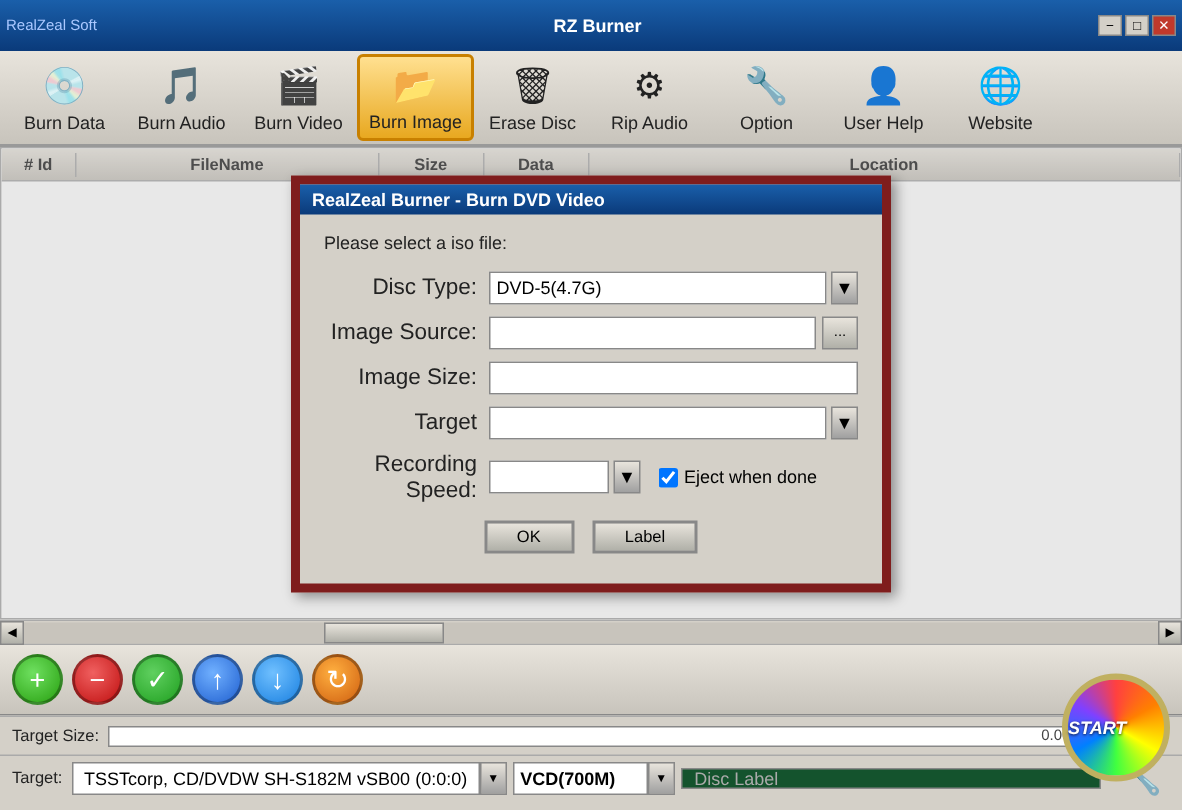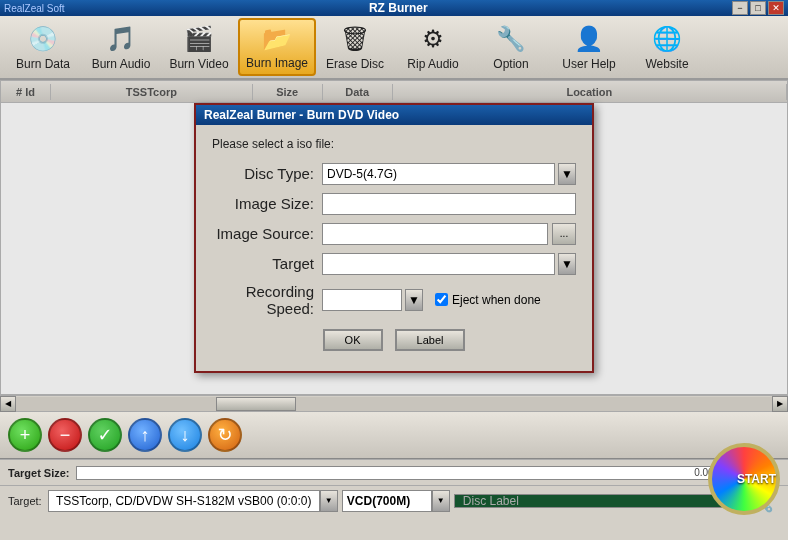--- a/index.html
+++ b/index.html
@@ -2,21 +2,21 @@
 <html><head>
   <meta charset="utf-8">
   <style>
     * { box-sizing: border-box; margin: 0; padding: 0; font-family: Arial, sans-serif; font-size: 12px; }
     body { width: 788px; height: 540px; overflow: hidden; background: #d4d0c8; }
 
     
     #titlebar {
       background: linear-gradient(to bottom, #1a5faa, #0a3a7a);
       color: white;
-      height: 16px;
+      height: 34px;
       display: flex;
       align-items: center;
       justify-content: center;
       padding: 0 4px;
     }
     #titlebar .title { flex: 1; text-align: center; font-size: 12px; font-weight: bold; }
     #titlebar .win-btns { display: flex; gap: 2px; }
     .win-btn {
       width: 16px; height: 14px;
       background: #d4d0c8;
@@ -91,21 +91,21 @@
 
     
     #dialog-overlay {
       position: absolute;
       top: 0; left: 0; right: 0; bottom: 0;
       display: flex; align-items: center; justify-content: center;
       background: rgba(180,180,180,0.3);
     }
     #dialog {
       background: #d4d0c8;
-      border: 2px solid #7f1d1d;
+      border: 6px solid #7f1d1d;
       box-shadow: 3px 3px 8px rgba(0,0,0,0.4);
       width: 400px;
     }
     #dialog-titlebar {
       background: linear-gradient(to bottom, #1a5faa, #0a3a7a);
       color: white;
       padding: 3px 8px;
       font-size: 12px;
       font-weight: bold;
     }
@@ -156,21 +156,21 @@
     }
     .browse-btn {
       background: linear-gradient(to bottom, #e8e4dc, #b0b0a8);
       border: 1px solid #888;
       height: 22px;
       width: 24px;
       display: flex; align-items: center; justify-content: center;
       cursor: pointer;
       font-size: 10px;
     }
-    .checkbox-row { display: flex; align-items: flex-start; gap: 4px; }
+    .checkbox-row { display: flex; align-items: flex-end; gap: 4px; }
     .recording-speed-select {
       width: 80px;
       height: 22px;
       background: white;
       border: 1px solid #888;
       display: flex; align-items: center; justify-content: space-between;
       padding: 0 4px;
       font-size: 11px;
     }
     .dialog-buttons {
@@ -237,21 +237,21 @@
     .btn-refresh { background: radial-gradient(circle at 40% 35%, #ffb040, #d06010); color: white; }
 
     
     #status-bar {
       background: #d4d0c8;
       padding: 3px 8px;
       display: flex; align-items: center;
       border-top: 1px solid #aaa;
       height: 26px;
     }
-    .status-label { font-size: 11px; color: #222; margin-right: 6px; font-weight: bold; }
+    .status-label { font-size: 11px; color: #222; margin-right: 6px; }
     .progress-bar-bg {
       flex: 1;
       height: 14px;
       background: white;
       border: 1px solid #888;
       position: relative;
       margin-right: 8px;
     }
     .progress-text {
       position: absolute; right: 4px; top: 0; bottom: 0;
@@ -316,27 +316,28 @@
       margin-left: 8px;
     }
     .start-btn {
       width: 72px; height: 72px;
       border-radius: 50%;
       background: conic-gradient(
         #ff4040 0deg, #ff8000 60deg, #ffff00 120deg,
         #40ff40 180deg, #0080ff 240deg, #8040ff 300deg, #ff4040 360deg
       );
       border: 4px solid #c0b060;
-      display: flex; align-items: center; justify-content: flex-end;
+      display: flex; align-items: center; justify-content: flex-start;
       font-size: 14px; font-weight: bold; color: white;
       text-shadow: 0 1px 2px rgba(0,0,0,0.8);
       cursor: pointer;
       position: absolute;
       right: 8px;
-      bottom: 0;
+      bottom: 12px;
+      font-style: italic;
     }
 
     input[type="checkbox"] { margin: 0; }
   </style>
 </head>
 <body>
 
 <div id="titlebar">
   <span style="font-size:10px;color:#aac8ff;">RealZeal Soft</span>
   <span class="title">RZ Burner</span>
@@ -382,21 +383,21 @@
     </div>
     <div class="tb-btn">
       <div class="tb-icon">🌐</div>
       <span>Website</span>
     </div>
   </div>
 
 <div id="table-area">
   <div id="table-header">
     <div class="th-cell th-id"># Id</div>
-    <div class="th-cell th-filename">TSSTcorp</div>
+    <div class="th-cell th-filename">FileName</div>
     <div class="th-cell th-size">Size</div>
     <div class="th-cell th-type">Data</div>
     <div class="th-cell th-location">Location</div>
   </div>
 
   <div id="dialog-overlay">
     <div id="dialog">
       <div id="dialog-titlebar">RealZeal Burner - Burn DVD Video</div>
       <div id="dialog-body">
         <div id="dialog-subtitle">Please select a iso file:</div>
@@ -405,31 +406,31 @@
           <div class="form-label">Disc Type:</div>
           <div class="form-control">
             <div class="select-box" style="flex:1;">
               <span>DVD-5(4.7G)</span>
             </div>
             <div class="select-arrow">▼</div>
           </div>
         </div>
 
         <div class="form-row">
-          <div class="form-label">Image Size:</div>
-          <div class="form-control">
-            <input class="text-input" type="text" style="flex: 1 1 0%;">
-          </div>
-        </div>
-
-        <div class="form-row">
           <div class="form-label">Image Source:</div>
           <div class="form-control">
             <input class="text-input" type="text" style="flex: 1 1 0%;">
             <div class="browse-btn">...</div>
+          </div>
+        </div>
+
+        <div class="form-row">
+          <div class="form-label">Image Size:</div>
+          <div class="form-control">
+            <input class="text-input" type="text" style="flex: 1 1 0%;">
           </div>
         </div>
 
         <div class="form-row">
           <div class="form-label">Target</div>
           <div class="form-control">
             <div class="select-box" style="flex:1;">
               <span></span>
             </div>
             <div class="select-arrow">▼</div>

